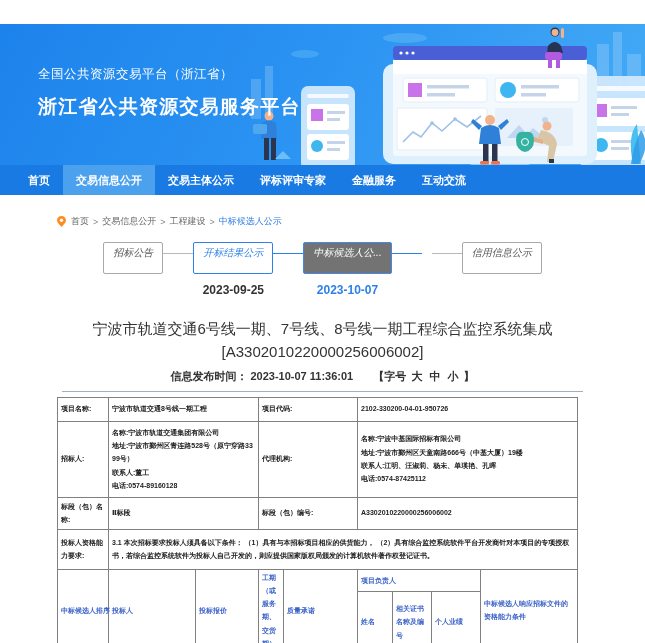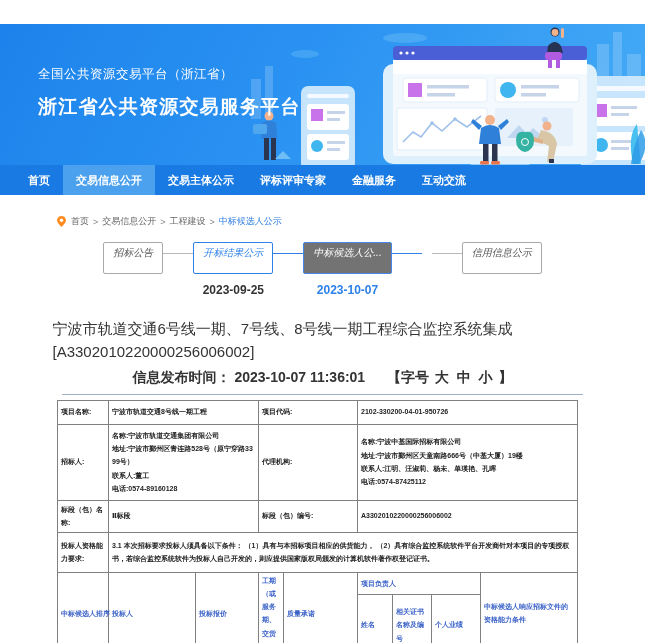--- a/index.html
+++ b/index.html
@@ -34,23 +34,23 @@
   .step-box { height:32px; line-height:20px; padding:0 9px; border:1px solid #a9a9a9;
     border-radius:2px; font-size:10px; color:#555; background:#fff; white-space:nowrap; cursor:pointer;font-style:italic; }
   .step.done .step-box { border-color:#2e81e8; color:#2e81e8; }
   .step.current .step-box { background:#737373; border-color:#4287e9; color:#fff; }
   .step-date { margin-top:9px; font-size:12px; font-weight:bold; color:#333; height:12px; min-width:10px; }
   .step.current .step-date { color:#2e81e8; }
   .connector { width:30px; height:1px; background:#b9b9b9; margin-top:11px; }
   .connector.blue { background:#2e81e8; }
 
   
-  .title { margin:22px auto 0; width:540px; font-size:15px;
+  .title { margin:22px auto 0; width:540px; text-align:center; font-size:15px;
     color:#333; line-height:1.55; }
-  .pub-line { margin-top:5px; text-align:center; font-size:14px; font-weight:bold; color:#333; }
+  .pub-line { margin-top:5px; text-align:center; font-size:11px; font-weight:bold; color:#333; }
   .pub-line .gap { display:inline-block; width:14px; }
   .fs-link { cursor:pointer; margin:0 2px; }
   .divider { width:521px; margin:7px auto 0; border-bottom:1px solid #9fb0c4; }
 
   
   table.grid { width:521px; margin:5px 0 0 57px; border-collapse:collapse;
     table-layout:fixed; font-size:7px; }
   table.grid td, table.grid th { border:1px solid #808080; padding:1px 3px;
     color:#222; font-weight:bold; vertical-align:middle; word-break:break-all;
     line-height:1.9; text-align:left; }

